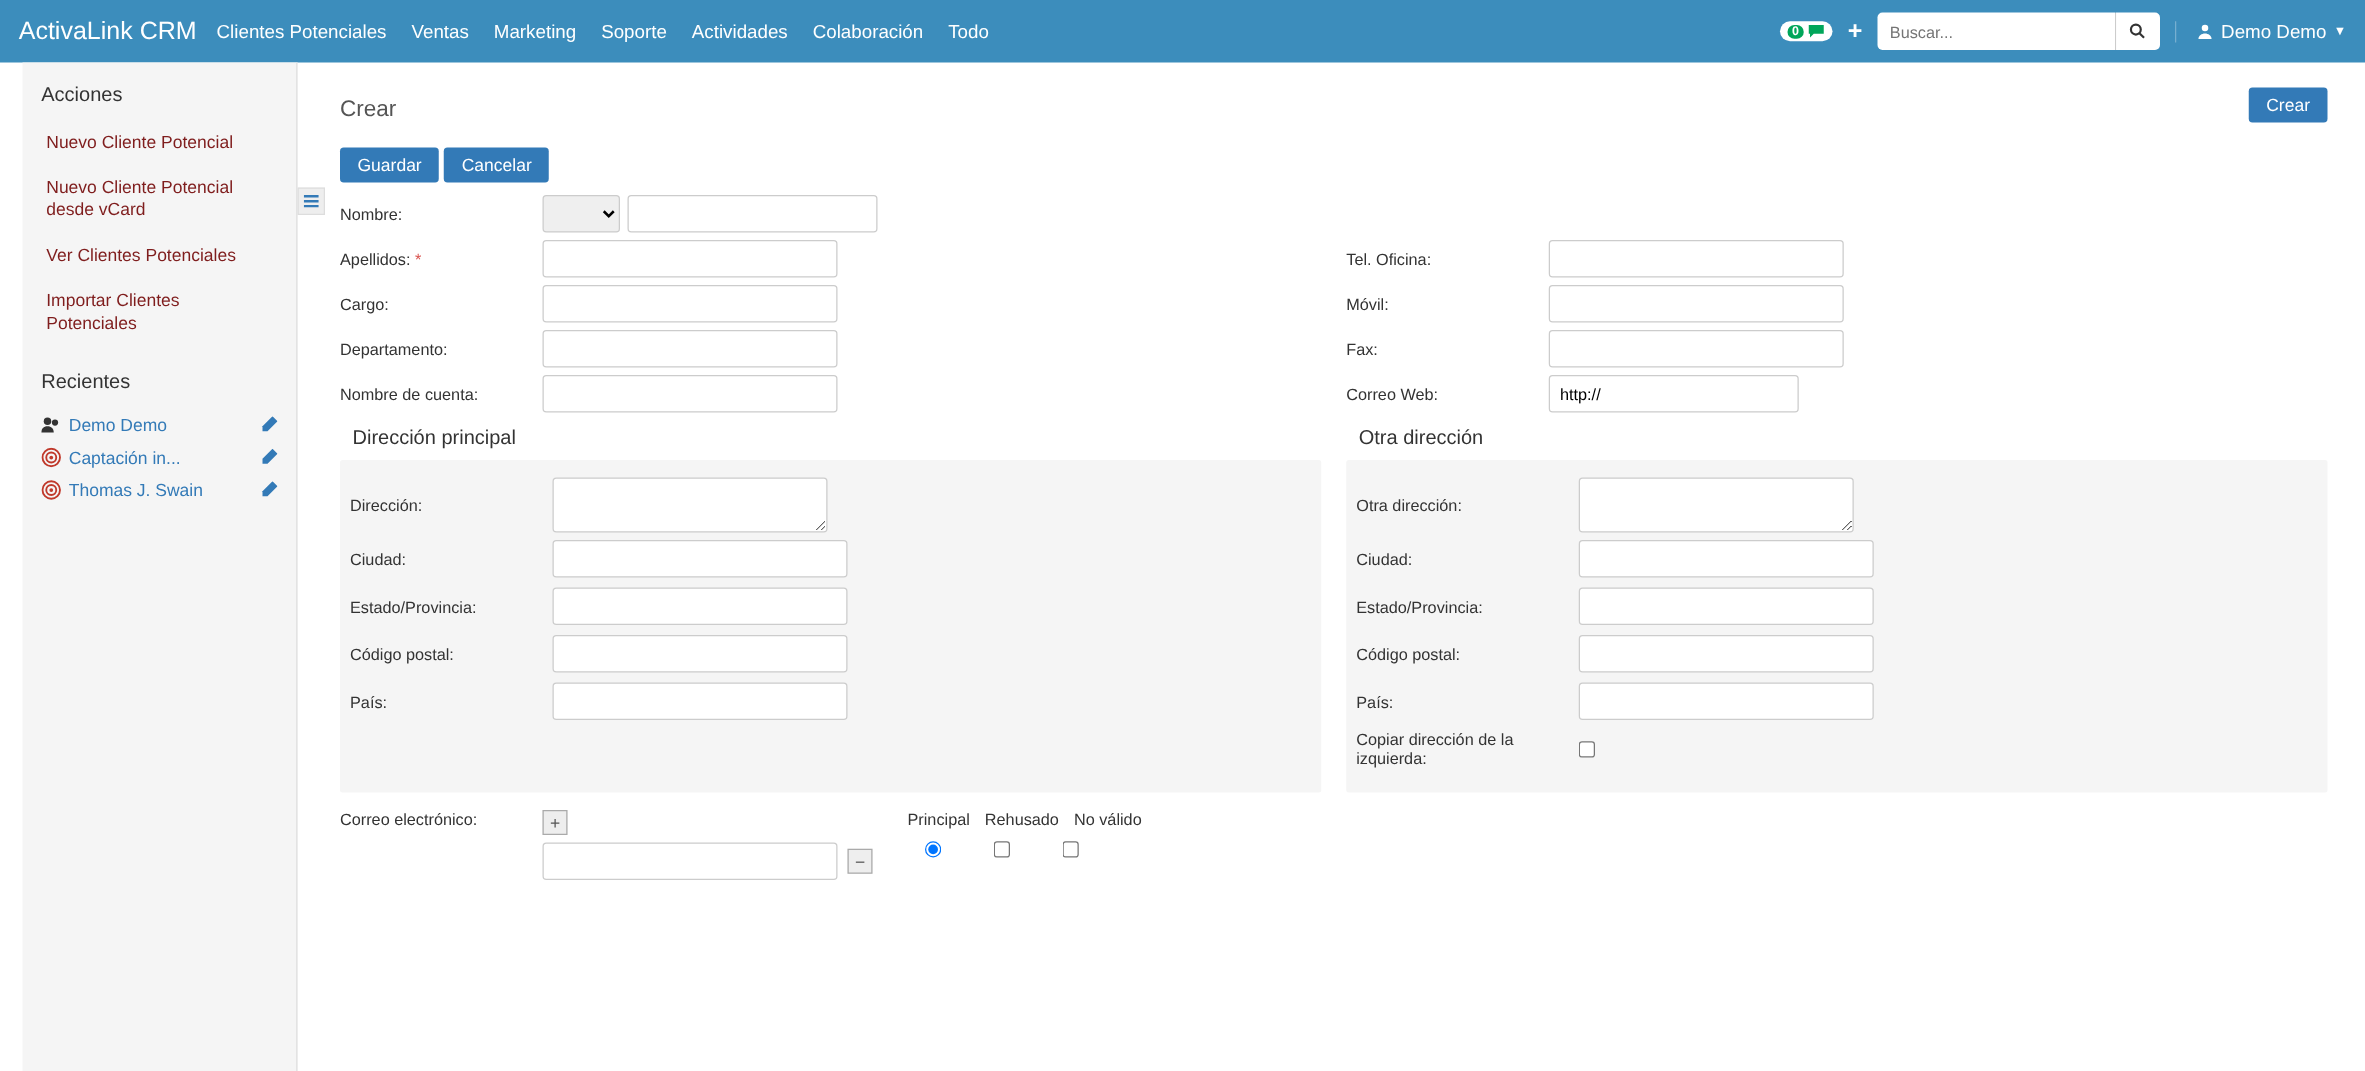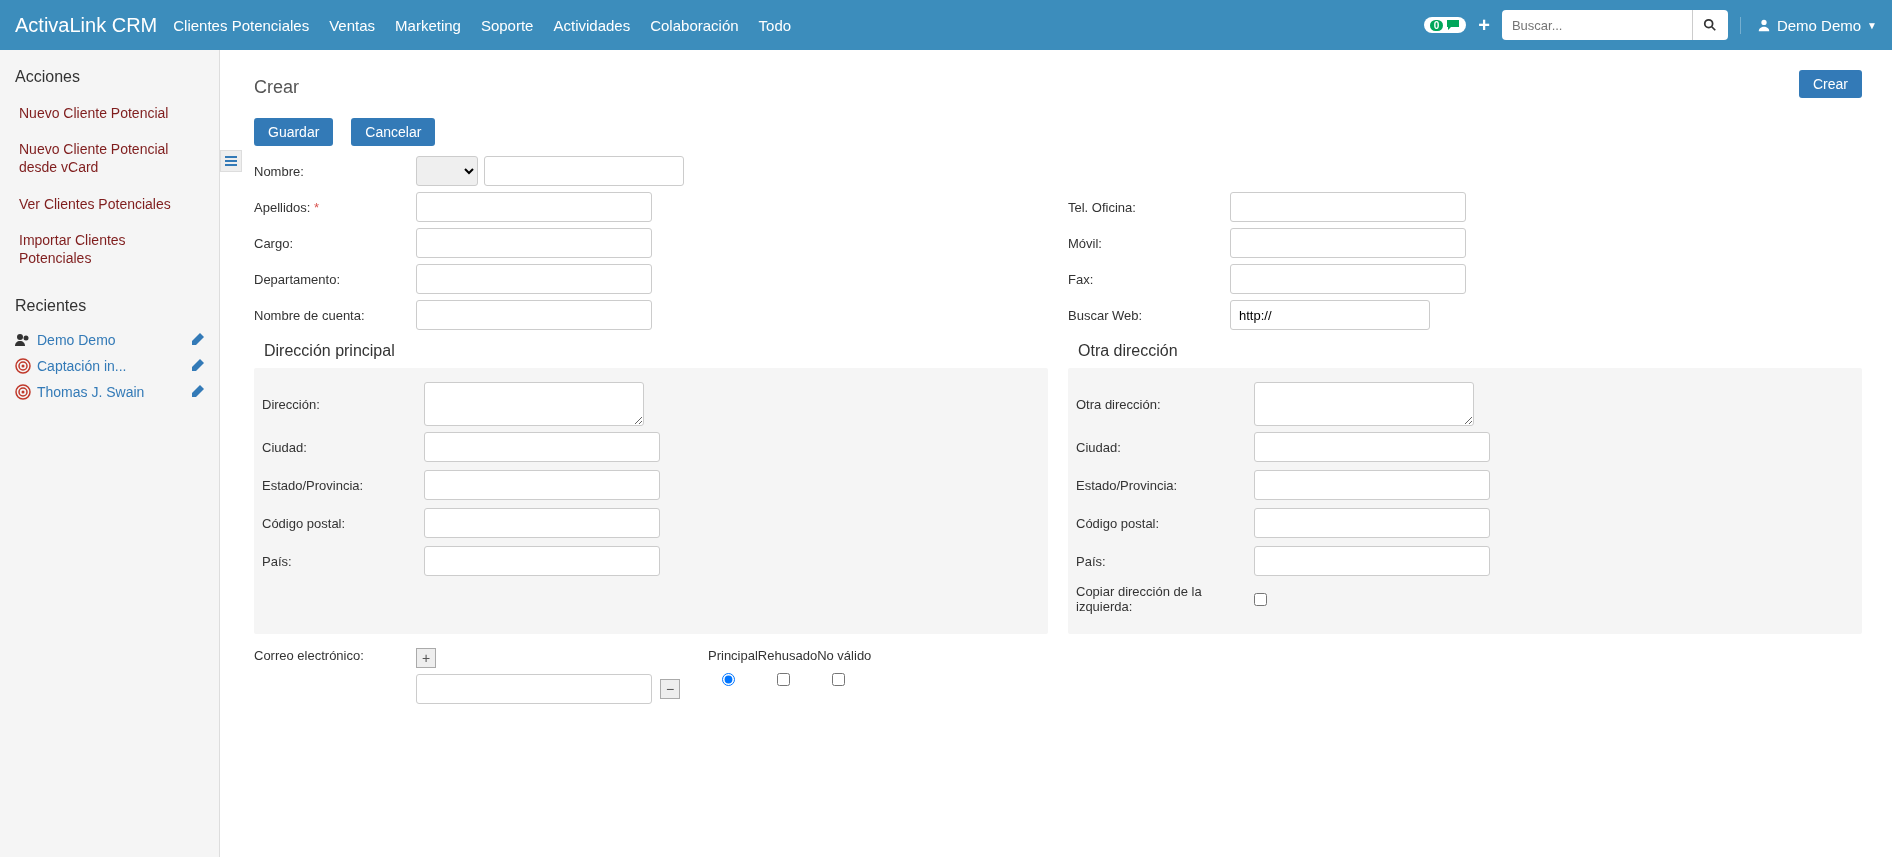--- a/index.html
+++ b/index.html
@@ -14,39 +14,39 @@
 .badge-chat { background: #fff; color: #3c8dbc; border-radius: 10px; padding: 2px 6px; display: flex; align-items: center; gap: 3px; font-size: 12px; font-weight: bold; }
 .badge-chat .count { background: #00a65a; color: #fff; border-radius: 8px; padding: 0 4px; font-size: 10px; }
 .plus-icon { color: #fff; font-size: 20px; font-weight: bold; cursor: pointer; }
 .search-wrap { display: flex; }
 .search-input { width: 190px; height: 30px; border: none; border-radius: 4px 0 0 4px; padding: 4px 10px; font-size: 13px; }
 .search-btn { width: 36px; height: 30px; background: #fff; border: none; border-left: 1px solid #ccc; border-radius: 0 4px 4px 0; cursor: pointer; display: flex; align-items: center; justify-content: center; }
 .user-menu { border-left: 1px solid rgba(255,255,255,0.3); padding-left: 16px; color: #fff; font-size: 15px; display: flex; align-items: center; gap: 6px; cursor: pointer; }
 .user-menu .caret { font-size: 10px; }
 
 .layout { display: flex; }
-.sidebar { width: 220px; background: #f5f5f5; border-right: 1px solid #ddd; padding: 18px 15px; min-height: 807px; }
+.sidebar { width: 220px; background: #f5f5f5; border-right: 1px solid #ddd; padding: 18px 15px; min-height: 807px; margin-left: 18px; }
 .sidebar h4 { font-size: 16px; font-weight: 500; color: #333; margin-bottom: 12px; }
 .sidebar .action-link { display: block; color: #7f1d1d; padding: 6px 4px; font-size: 14px; line-height: 1.3; margin-bottom: 6px; }
 .sidebar h4.recent { margin-top: 24px; }
 .rec-row { display: flex; align-items: center; justify-content: space-between; padding: 5px 0; }
 .rec-left { display: flex; align-items: center; gap: 6px; }
 .rec-icon { width: 16px; height: 16px; display: inline-flex; align-items: center; justify-content: center; font-size: 12px; }
 .rec-label { color: #337ab7; font-size: 14px; }
 .edit-icon { color: #337ab7; cursor: pointer; }
 
 .side-toggle { width: 24px; padding-top: 100px; }
 .side-toggle .tog { width: 22px; height: 22px; background: #eee; border: 1px solid #ddd; display: flex; align-items: center; justify-content: center; color: #337ab7; cursor: pointer; font-size: 12px; }
 
 .main { flex: 1; padding: 20px 30px 20px 10px; }
 .page-head { display: flex; justify-content: space-between; align-items: flex-end; margin-bottom: 20px; }
 .page-title { font-size: 18px; color: #555; }
 .btn { display: inline-block; padding: 6px 14px; border-radius: 3px; font-size: 14px; cursor: pointer; border: none; color: #fff; }
 .btn-primary { background: #337ab7; }
-.btn-row { display: flex; gap: 18px; margin-bottom: 8px; }
+.btn-row { display: flex; gap: 4px; margin-bottom: 8px; }
 
 .section-head { display: flex; align-items: center; gap: 8px; padding: 6px 0 10px 18px; font-size: 16px; }
 .section-head .chev { font-size: 14px; }
 
 .form-grid { display: flex; gap: 20px; }
 .col { flex: 1; }
 .form-row { display: flex; align-items: center; margin-bottom: 2px; min-height: 34px; }
 .form-label { width: 162px; font-size: 13px; color: #333; padding-right: 8px; }
 .form-label .req { color: #d9534f; }
 .form-control { height: 30px; border: 1px solid #ccc; border-radius: 3px; padding: 4px 8px; font-size: 13px; }
@@ -58,21 +58,21 @@
 .addr-block { background: #f5f5f5; padding: 14px 12px 14px 8px; border-radius: 2px; }
 .addr-block .form-row { margin-bottom: 4px; }
 .textarea { height: 44px; resize: both; }
 
 .email-block { display: flex; align-items: flex-start; padding-top: 14px; }
 .email-left { width: 454px; display: flex; }
 .email-left .form-label { width: 162px; }
 .email-ctrls { display: flex; flex-direction: column; gap: 6px; align-items: flex-start; }
 .sq-btn { width: 20px; height: 20px; border: 1px solid #aaa; background: #eee; display: flex; align-items: center; justify-content: center; font-size: 14px; cursor: pointer; color: #555; }
 .email-row2 { display: flex; align-items: center; gap: 8px; }
-.email-headers { display: flex; font-size: 13px; color: #333; }
+.email-headers { display: flex; gap: 12px; font-size: 13px; color: #333; }
 .email-checks { display: flex; gap: 42px; margin-top: 10px; align-items: center; margin-left: 14px; }
 
 svg { display: block; }
 </style>
 </head>
 <body>
 
 <div class="topbar">
   <a class="brand">ActivaLink CRM</a>
   <nav class="navmenu">
@@ -233,21 +233,21 @@
         </div>
         <div class="form-row">
           <div class="form-label">Móvil:</div>
           <input class="form-control w220" style="">
         </div>
         <div class="form-row">
           <div class="form-label">Fax:</div>
           <input class="form-control w220" style="">
         </div>
         <div class="form-row">
-          <div class="form-label">Buscar Web:</div>
+          <div class="form-label">Correo Web:</div>
           <input class="form-control" style="width: 200px;" value="http://">
         </div>
         <div class="subhead">Otra dirección</div>
       </div>
     </div>
 
     <div class="form-grid">
       <div class="col addr-block">
         <div class="form-row">
           <div class="form-label">Dirección:</div>

